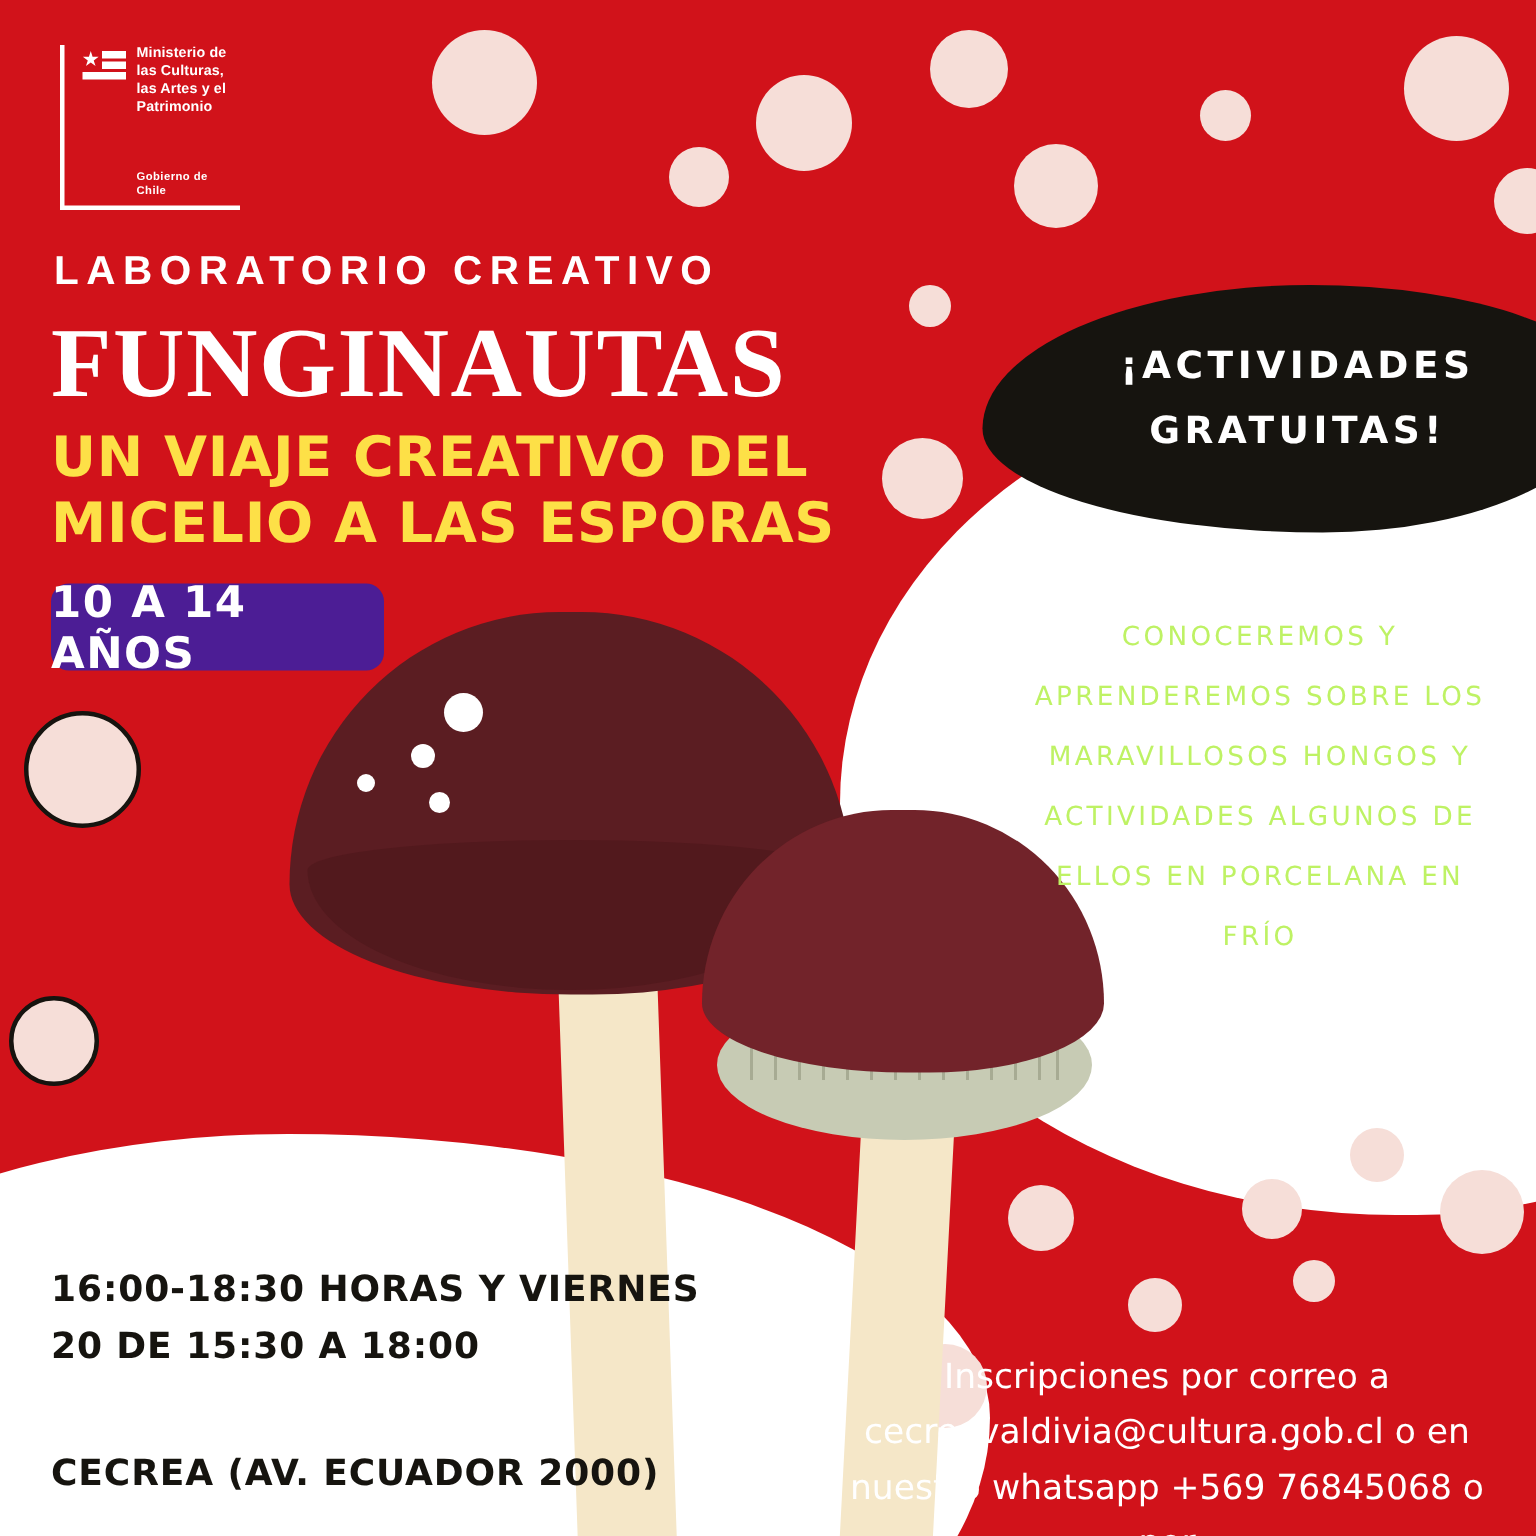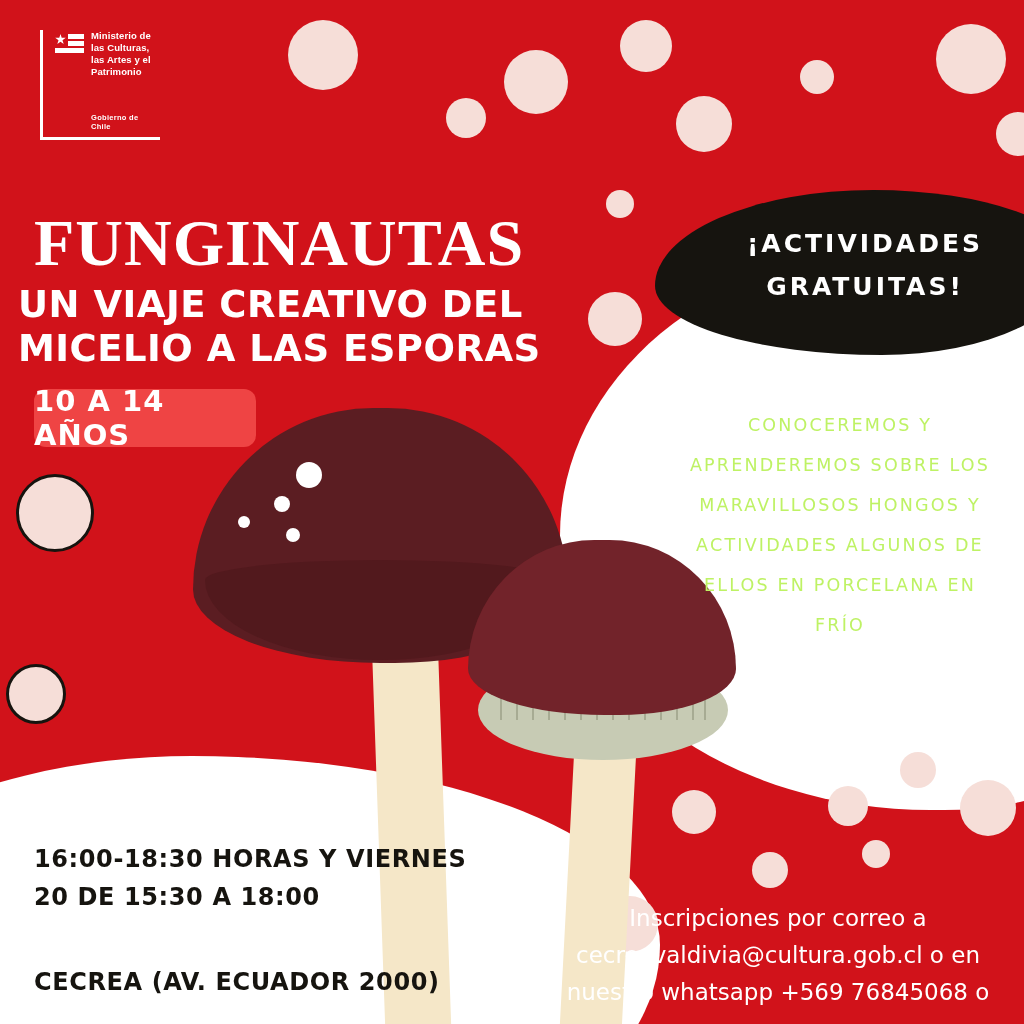--- a/index.html
+++ b/index.html
@@ -135,36 +135,36 @@
     left: 34px;
     top: 205px;
     color: #ffffff;
     font-size: 66px;
     font-weight: 900;
     letter-spacing: 1px;
     font-family: Liberation Serif, serif;
   }
   .subtitle {
     position: absolute;
-    left: 18px;
+    left: 34px;
     top: 283px;
-    color: #ffffff;
+    color: #fde047;
     font-size: 37px;
     font-weight: 900;
     line-height: 44px;
     letter-spacing: 0.5px;
     font-family: "DejaVu Sans", sans-serif;
   }
   .age-pill {
     position: absolute;
     left: 34px;
     top: 389px;
     width: 222px;
     height: 58px;
-    background: #ef4444;
+    background: #4c1d95;
     border-radius: 12px;
     color: #ffffff;
     font-size: 29px;
     font-weight: 800;
     letter-spacing: 1px;
     display: flex;
     align-items: center;
     justify-content: center;
     font-family: "DejaVu Sans", sans-serif;
   }
@@ -381,20 +381,21 @@
     <div class="min-text">
       <div>Ministerio de</div>
       <div>las Culturas,</div>
       <div>las Artes y el</div>
       <div>Patrimonio</div>
     </div>
     <div class="min-gob">Gobierno de Chile</div>
   </div>
 
 
+  <div class="kicker">LABORATORIO CREATIVO</div>
   <div class="title">FUNGINAUTAS</div>
   <div class="subtitle">
     <div>UN VIAJE CREATIVO DEL</div>
     <div>MICELIO A LAS ESPORAS</div>
   </div>
   <div class="age-pill">10 A 14 AÑOS</div>
 
   <div class="blob-black"></div>
   <div class="badge-text">
     <div>¡ACTIVIDADES</div>

